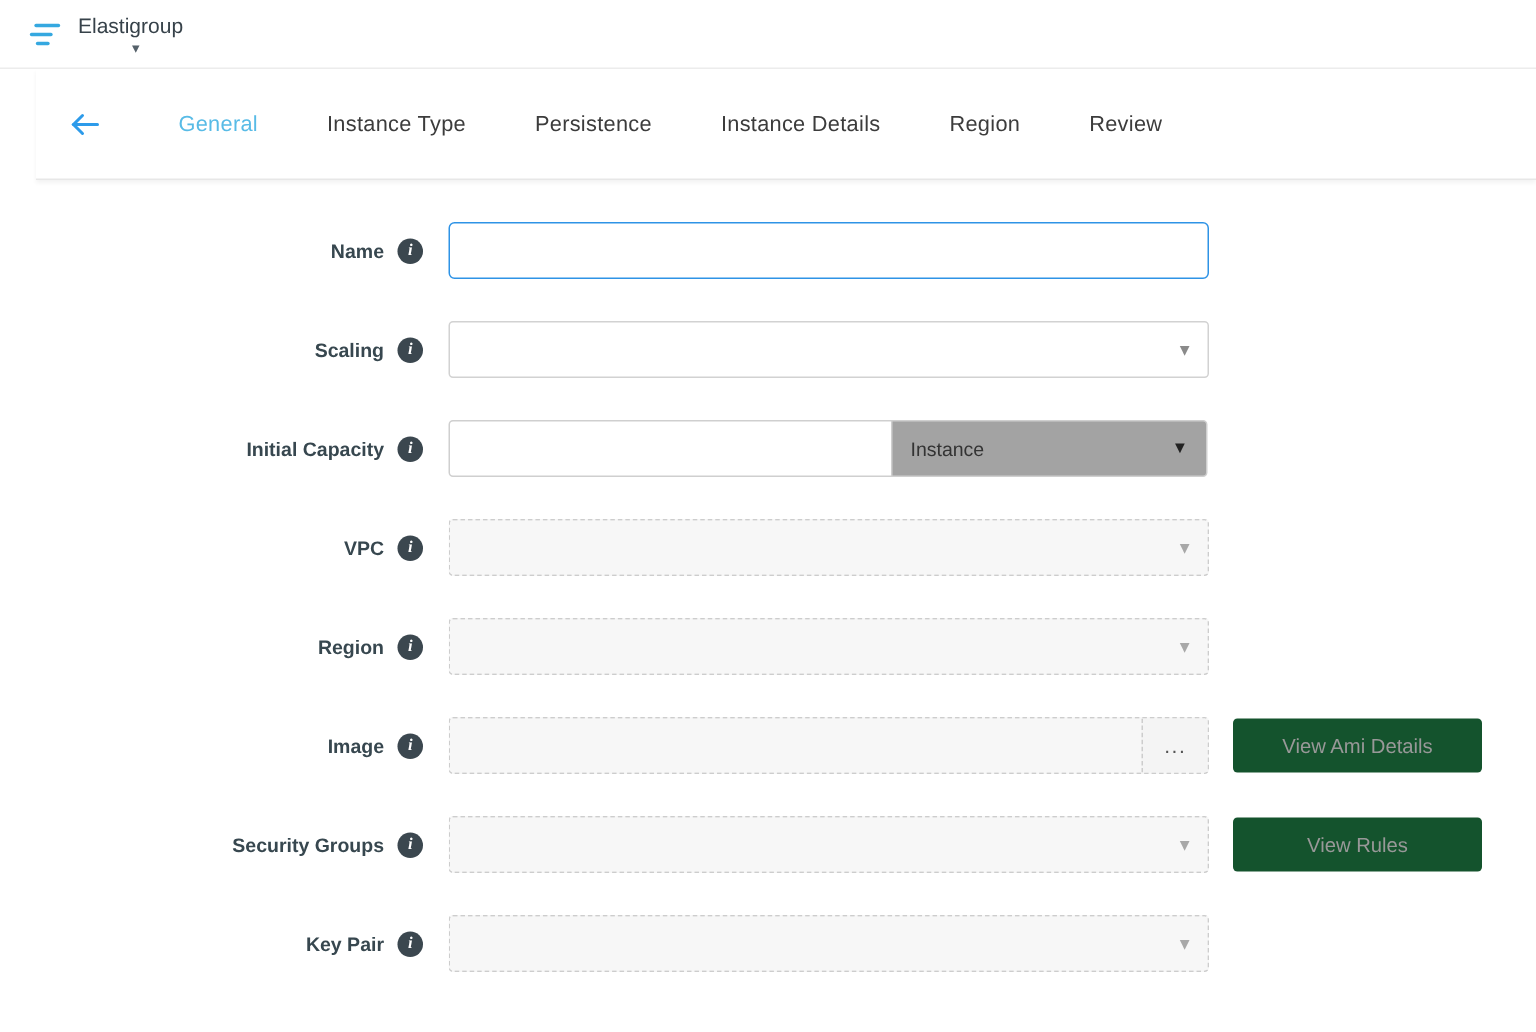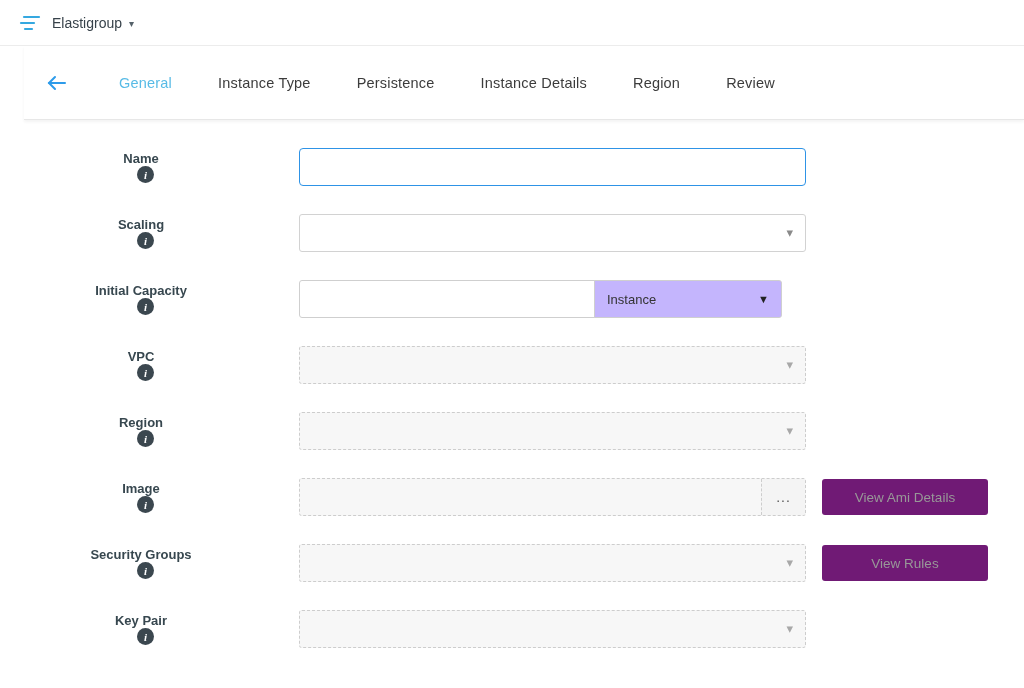--- a/index.html
+++ b/index.html
@@ -18,20 +18,21 @@
     align-items: center;
     padding: 0 18px;
     border-bottom: 1px solid #ececec;
   }
   .logo { display: inline-flex; align-items: center; }
   .app-switcher {
     display: inline-flex;
     align-items: center;
     margin-left: 10px;
     cursor: pointer;
+    flex-direction: column;
   }
   .app-name { font-size: 14px; color: #37424a; }
   .top-caret { font-size: 10px; color: #55616a; margin-left: 7px; transform: translateY(1px); }
 
   
   .navbar {
     height: 74px;
     display: flex;
     align-items: center;
     border-bottom: 1px solid #e7e7e7;
@@ -62,21 +63,20 @@
     align-items: center;
     margin-bottom: 28px;
     height: 38px;
   }
   .label-wrap {
     width: 282px;
     display: flex;
     justify-content: flex-end;
     align-items: center;
     flex-shrink: 0;
-    flex-direction: column;
   }
   .field-label {
     font-size: 13px;
     font-weight: bold;
     color: #37474f;
     white-space: nowrap;
   }
   .info-icon {
     width: 17px; height: 17px;
     border-radius: 50%;
@@ -142,23 +142,23 @@
     background: #f7f7f7;
     border: 1px dashed #cdcdcd;
     color: #9a9a9a;
     cursor: default;
   }
   .select.disabled .select-caret { color: #a8a8a8; }
 
   
   .capacity-input { width: 296px; border-radius: 3px 0 0 3px; }
   .unit-select {
-    width: 188px;
+    width: 211px;
     margin-left: -1px;
-    background: #c4b5fd;
+    background: #a3a3a3;
     border: 1px solid #cfcfcf;
     border-radius: 0 3px 3px 0;
     color: #333;
   }
   .unit-select .select-caret { color: #222; font-size: 11px; }
 
   
   .file-field {
     display: flex;
     width: 100%;
@@ -179,21 +179,21 @@
     color: #555;
     letter-spacing: 1px;
     cursor: pointer;
     background: #f4f4f4;
   }
 
   .side-button {
     margin-left: 16px;
     width: 166px;
     height: 36px;
-    background: #701a75;
+    background: #14532d;
     color: #989898;
     border: none;
     border-radius: 3px;
     font-size: 13.5px;
     font-family: "Liberation Sans", sans-serif;
     display: inline-flex;
     align-items: center;
     justify-content: center;
     cursor: pointer;
     flex-shrink: 0;

